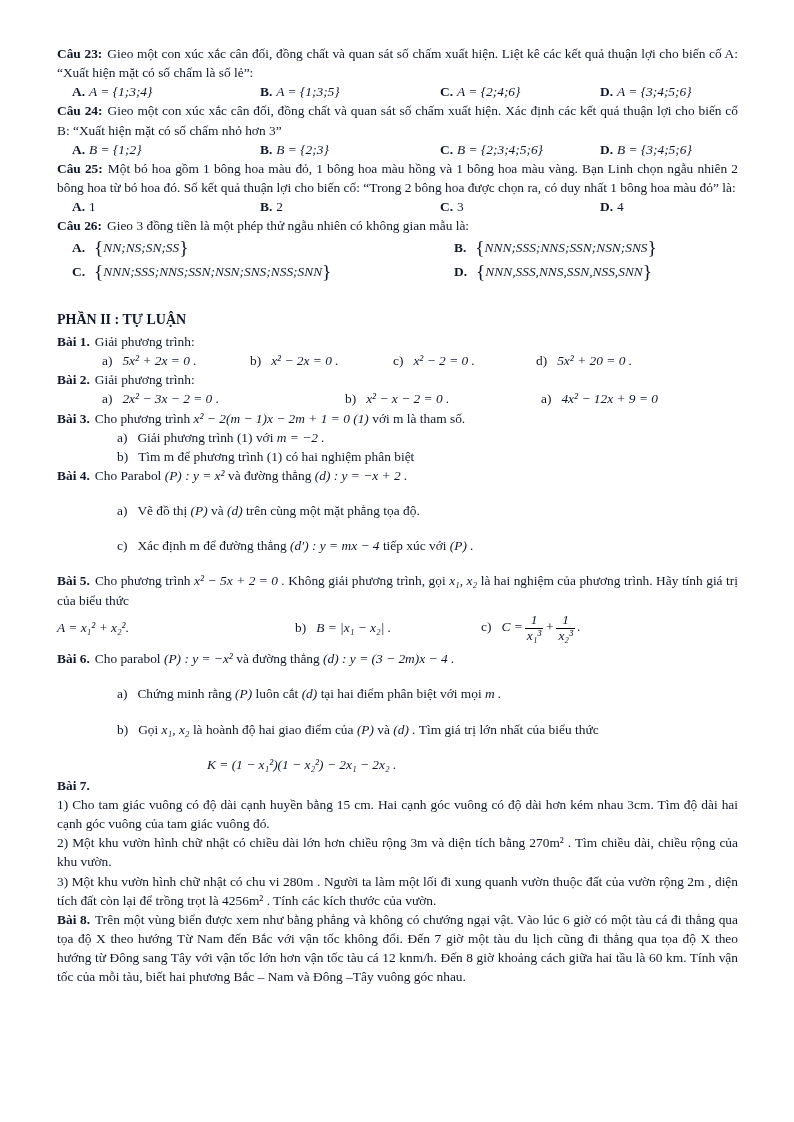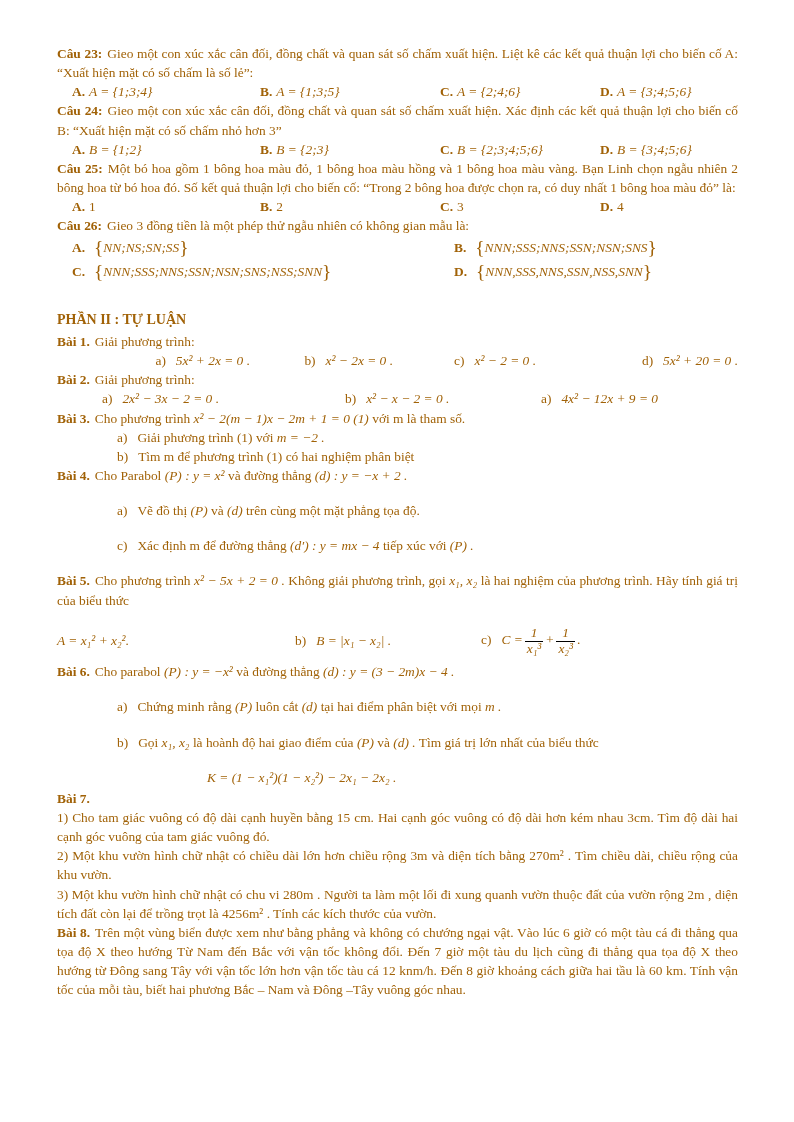--- a/index.html
+++ b/index.html
@@ -1,45 +1,45 @@
 <!DOCTYPE html>
 <html><head>
 <meta charset="utf-8">
 <style>
   * { margin:0; padding:0; box-sizing:border-box; }
   html,body { background:#e8e8e8; }
   .page {
     width:794px; height:1122px; margin:0 auto; background:#ffffff;
     padding:44px 56px 40px 57px;
     font-family:"Liberation Serif", serif;
-    font-size:13.4px; line-height:1.43; color:#a16207;
+    font-size:13.4px; line-height:1.43; color:#0f172a;
     overflow:hidden;
   }
   p { margin:0; text-align:justify; }
   .lbl { font-weight:bold; margin-right:5px; }
   .optlbl { font-weight:bold; margin-right:4px; }
   .m { font-style:italic; }
   .seg { }
   
   .optrow4 { display:grid; grid-template-columns:188px 180px 160px 1fr; padding-left:15px; }
   .optrow4 .opt { white-space:nowrap;font-family:Liberation Serif, serif; }
   
   .optgrid26 { display:grid; grid-template-columns:382px 1fr; row-gap:4px; padding-left:15px; margin:2px 0 2px 0; }
   .opt26 { display:flex; align-items:flex-end; gap:5px; }
   .opt26 .optlbl { padding-bottom:1px; }
   .set { font-style:italic; white-space:nowrap; }
   .brace { font-style:normal; font-size:1.45em; line-height:1; vertical-align:-2px; }
   
   .part2-title { font-weight:bold; font-size:14px; margin:28px 0 2px 0; }
-  .exrow4 { display:grid; grid-template-columns:148px 143px 143px 1fr; padding-left:45px;text-align:right; }
+  .exrow4 { display:grid; grid-template-columns:148px 143px 143px 1fr; padding-left:45px; }
   .exrow3 { display:grid; grid-template-columns:243px 196px 1fr; padding-left:45px; }
   .subitem { padding-left:60px; }
   .sub-air { margin:16px 0; }
   .ilabel { margin-right:10px; }
-  .bai5row { display:grid; grid-template-columns:238px 186px 1fr; margin:16px 0 6px 0; align-items:center; }
+  .bai5row { display:grid; grid-template-columns:238px 186px 1fr; margin:3px 0 6px 0; align-items:center; }
   .frac { display:inline-flex; flex-direction:column; text-align:center; vertical-align:middle; line-height:1.1; font-style:italic; margin:0 2px; }
   .frac .num { border-bottom:1px solid #000; padding:0 4px; }
   .frac .den { padding:0 2px; }
   .kline { padding-left:150px; margin:3px 0 2px 0; }
   section { margin:0; }
 </style>
 </head>
 <body>
 
 <div class="page">

